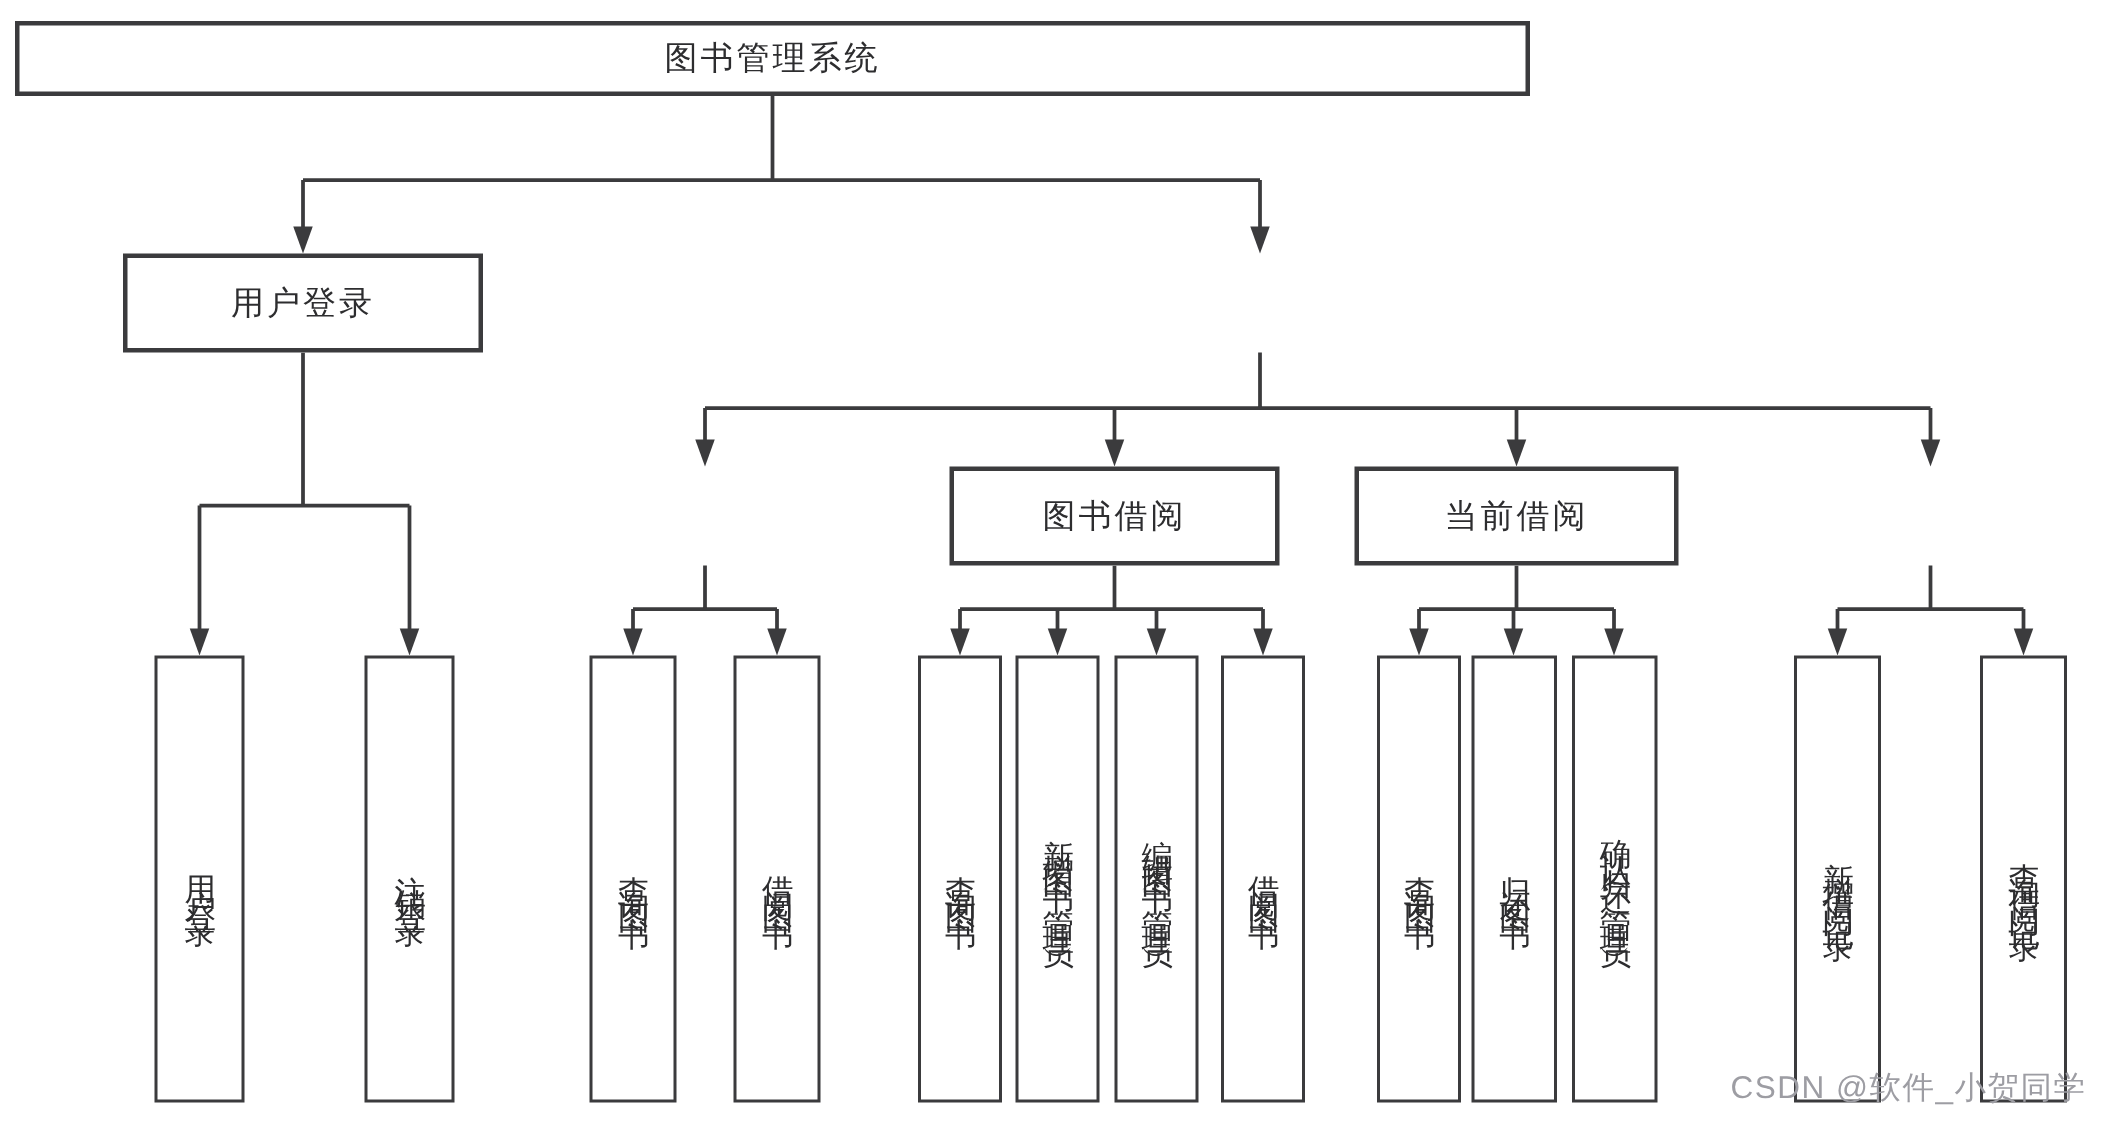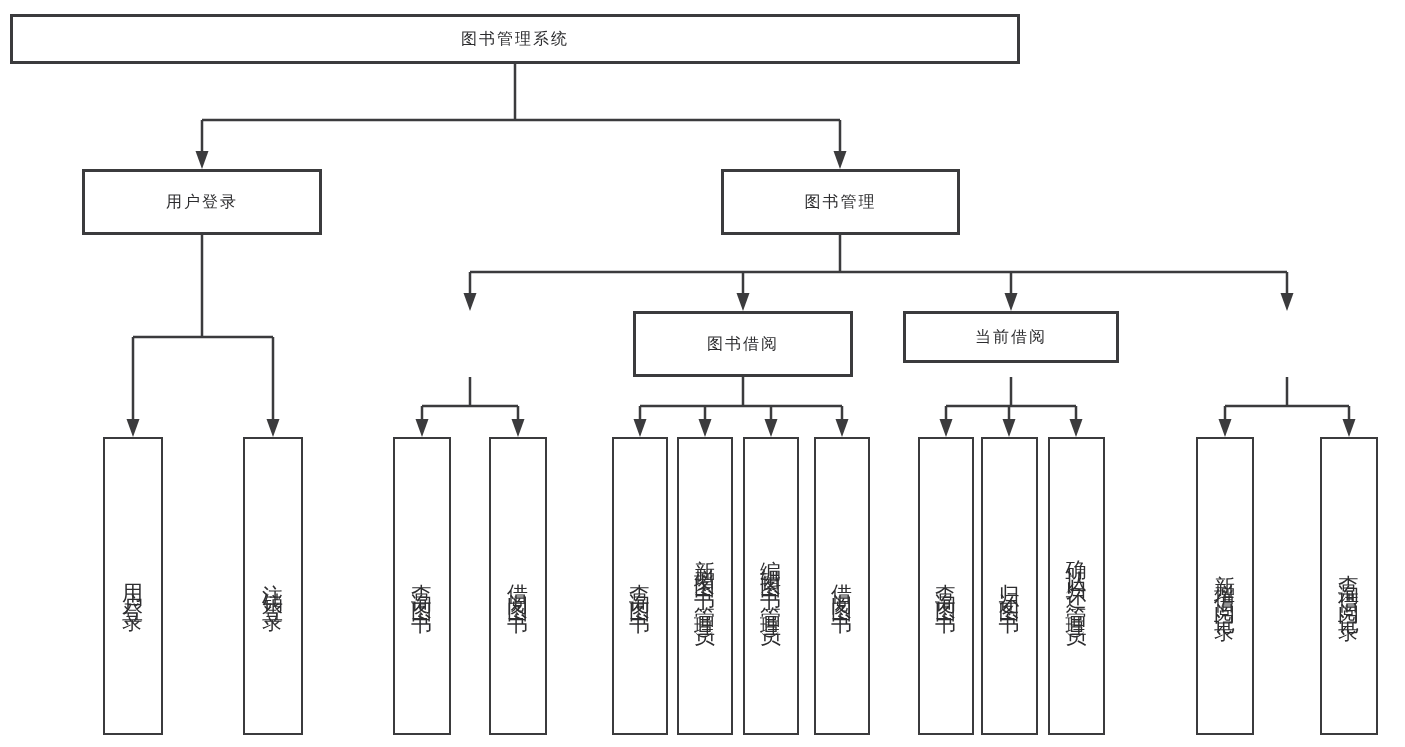--- a/index.html
+++ b/index.html
@@ -10,21 +10,21 @@
     background:#ffffff;
     overflow:hidden;
   }
   #connectors{position:absolute;left:0;top:0;width:1405px;height:747px;}
   .box{
     position:absolute;
     box-sizing:border-box;
     border:3px solid #3b3b3d;
     background:#ffffff;
     display:flex;align-items:center;justify-content:center;
-    font-size:16px;letter-spacing:2px;color:#2d2d2f;
+    font-size:22px;letter-spacing:2px;color:#2d2d2f;
     white-space:nowrap;
   }
   .leaf{
     position:absolute;
     top:437px;height:298px;
     box-sizing:border-box;
     border:2.5px solid #3b3b3d;
     background:#ffffff;
     display:flex;align-items:center;justify-content:center;
     writing-mode:vertical-rl;
@@ -80,37 +80,37 @@
       <polygon points="1002.5,419 1015.5,419 1009,437"></polygon>
       <polygon points="1069.5,419 1082.5,419 1076,437"></polygon>
       <polygon points="1218.5,419 1231.5,419 1225,437"></polygon>
       <polygon points="1342.5,419 1355.5,419 1349,437"></polygon>
     </g>
   </svg>
 
   <div class="box" style="left:10px;top:14px;width:1010px;height:50px;">图书管理系统</div>
 
   <div class="box" style="left:82px;top:169px;width:240px;height:66px;">用户登录</div>
-  <div class="box" style="left:721px;top:169px;width:239px;height:66px;">图书管理</div>
 
   <div class="box" style="left:633px;top:311px;width:220px;height:66px;">图书借阅</div>
-  <div class="box" style="left:903px;top:311px;width:216px;height:52px;">当前借阅</div>
+  <div class="box" style="left:903px;top:311px;width:216px;height:66px;">当前借阅</div>
 
   <div class="leaf" style="left:103px;width:60px;">用户登录</div>
   <div class="leaf" style="left:243px;width:60px;">注销登录</div>
 
   <div class="leaf" style="left:393px;width:58px;">查询图书</div>
   <div class="leaf" style="left:489px;width:58px;">借阅图书</div>
 
   <div class="leaf" style="left:612px;width:56px;">查询图书</div>
   <div class="leaf" style="left:677px;width:56px;">新增图书（管理员）</div>
   <div class="leaf" style="left:743px;width:56px;">编辑图书（管理员）</div>
   <div class="leaf" style="left:814px;width:56px;">借阅图书</div>
 
   <div class="leaf" style="left:918px;width:56px;">查询图书</div>
   <div class="leaf" style="left:981px;width:57px;">归还图书</div>
   <div class="leaf" style="left:1048px;width:57px;">确认归还（管理员）</div>
 
   <div class="leaf" style="left:1196px;width:58px;">新增借阅记录</div>
   <div class="leaf" style="left:1320px;width:58px;">查询借阅记录</div>
 
+  <div class="watermark">CSDN @软件_小贺同学</div>
 
 </div>
 
 </body></html>

